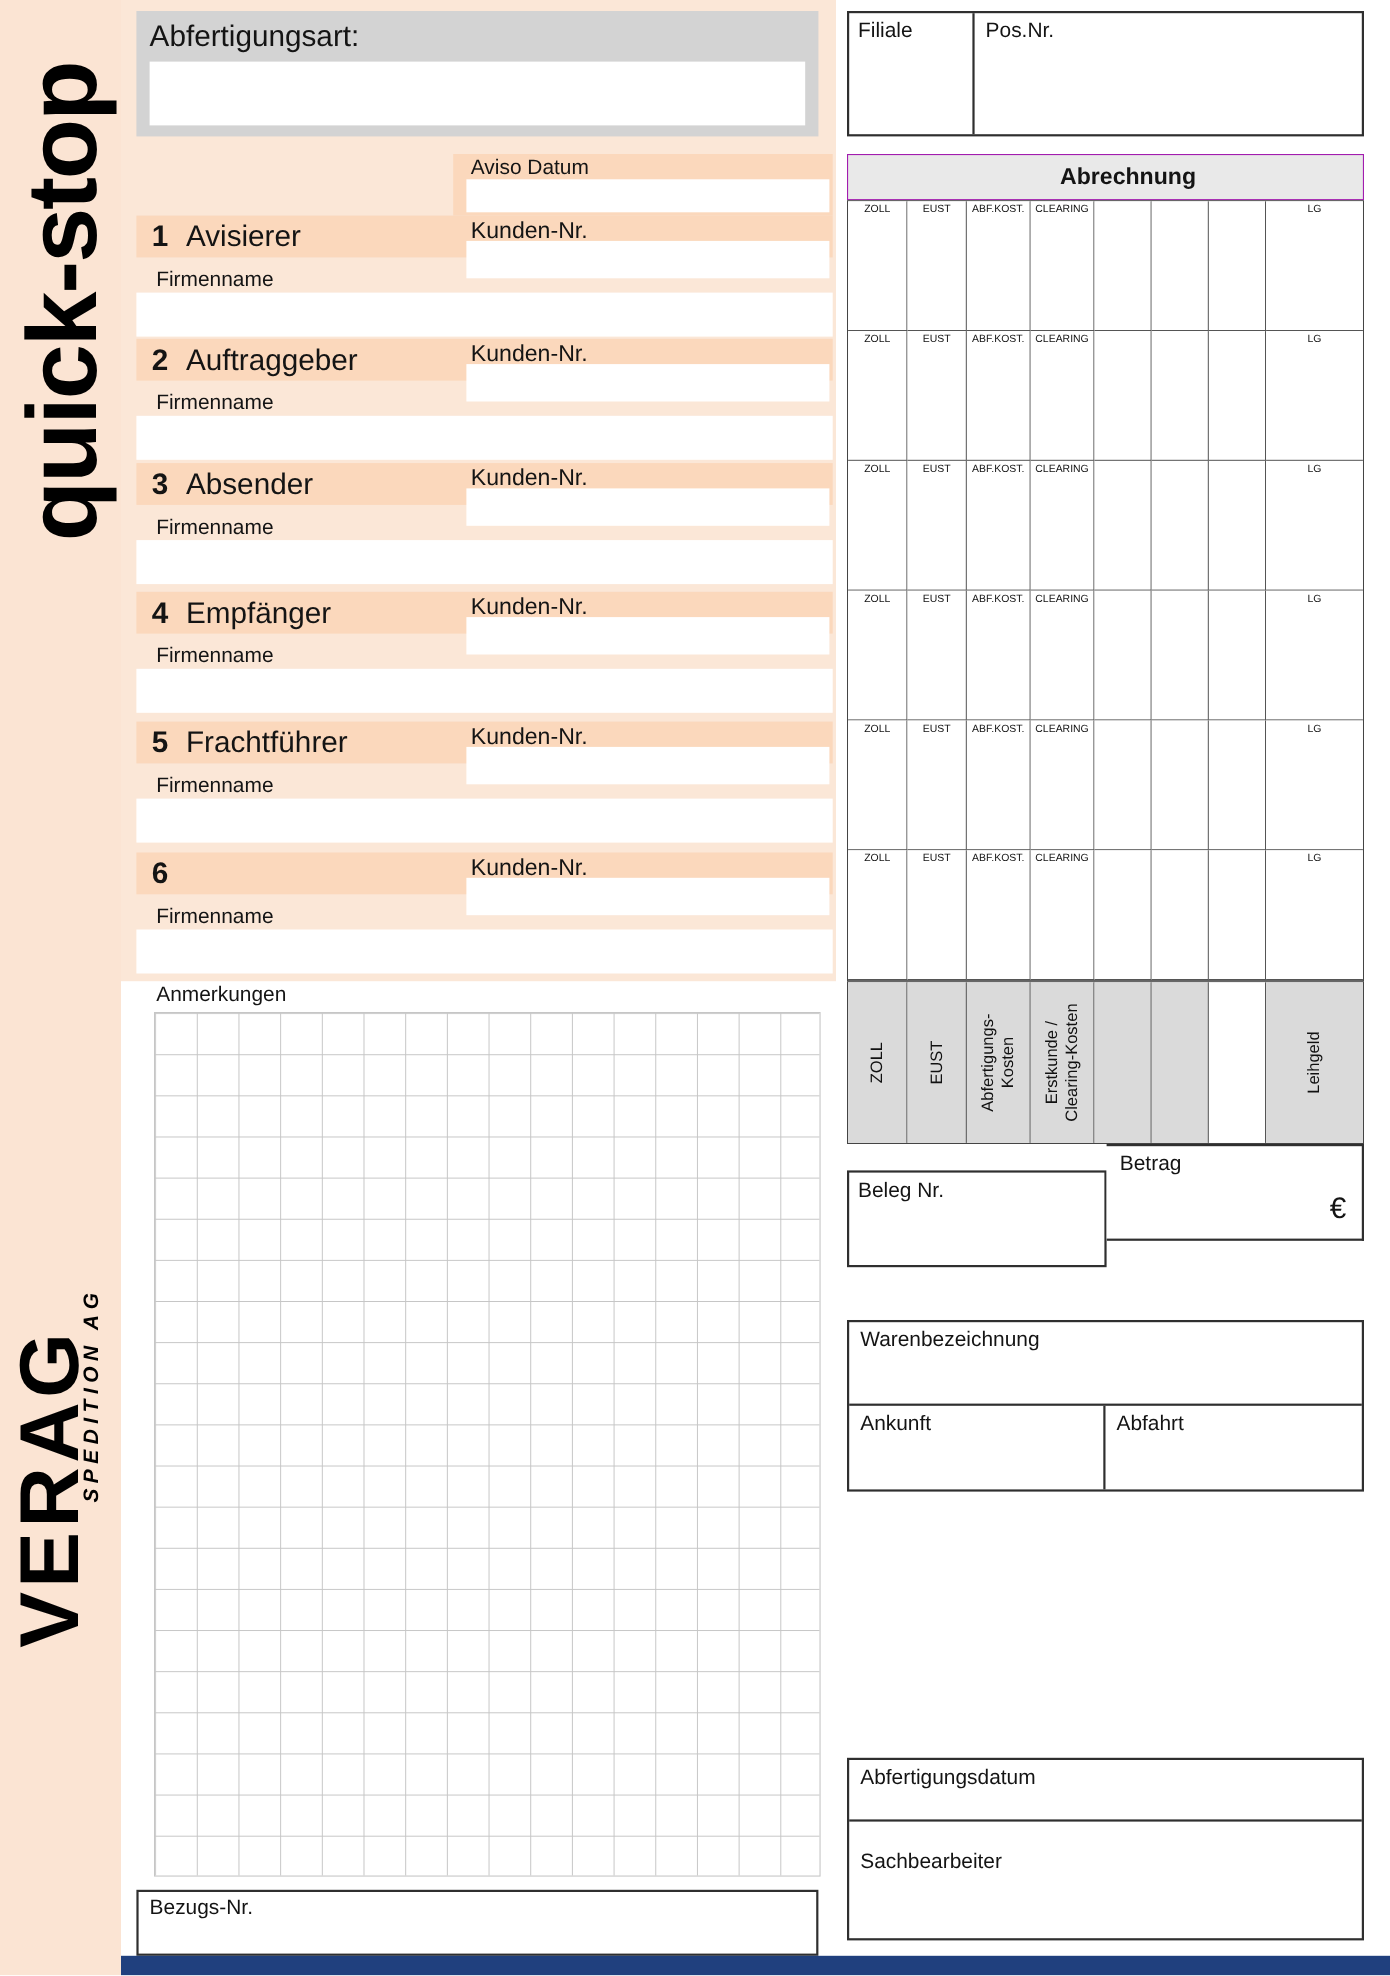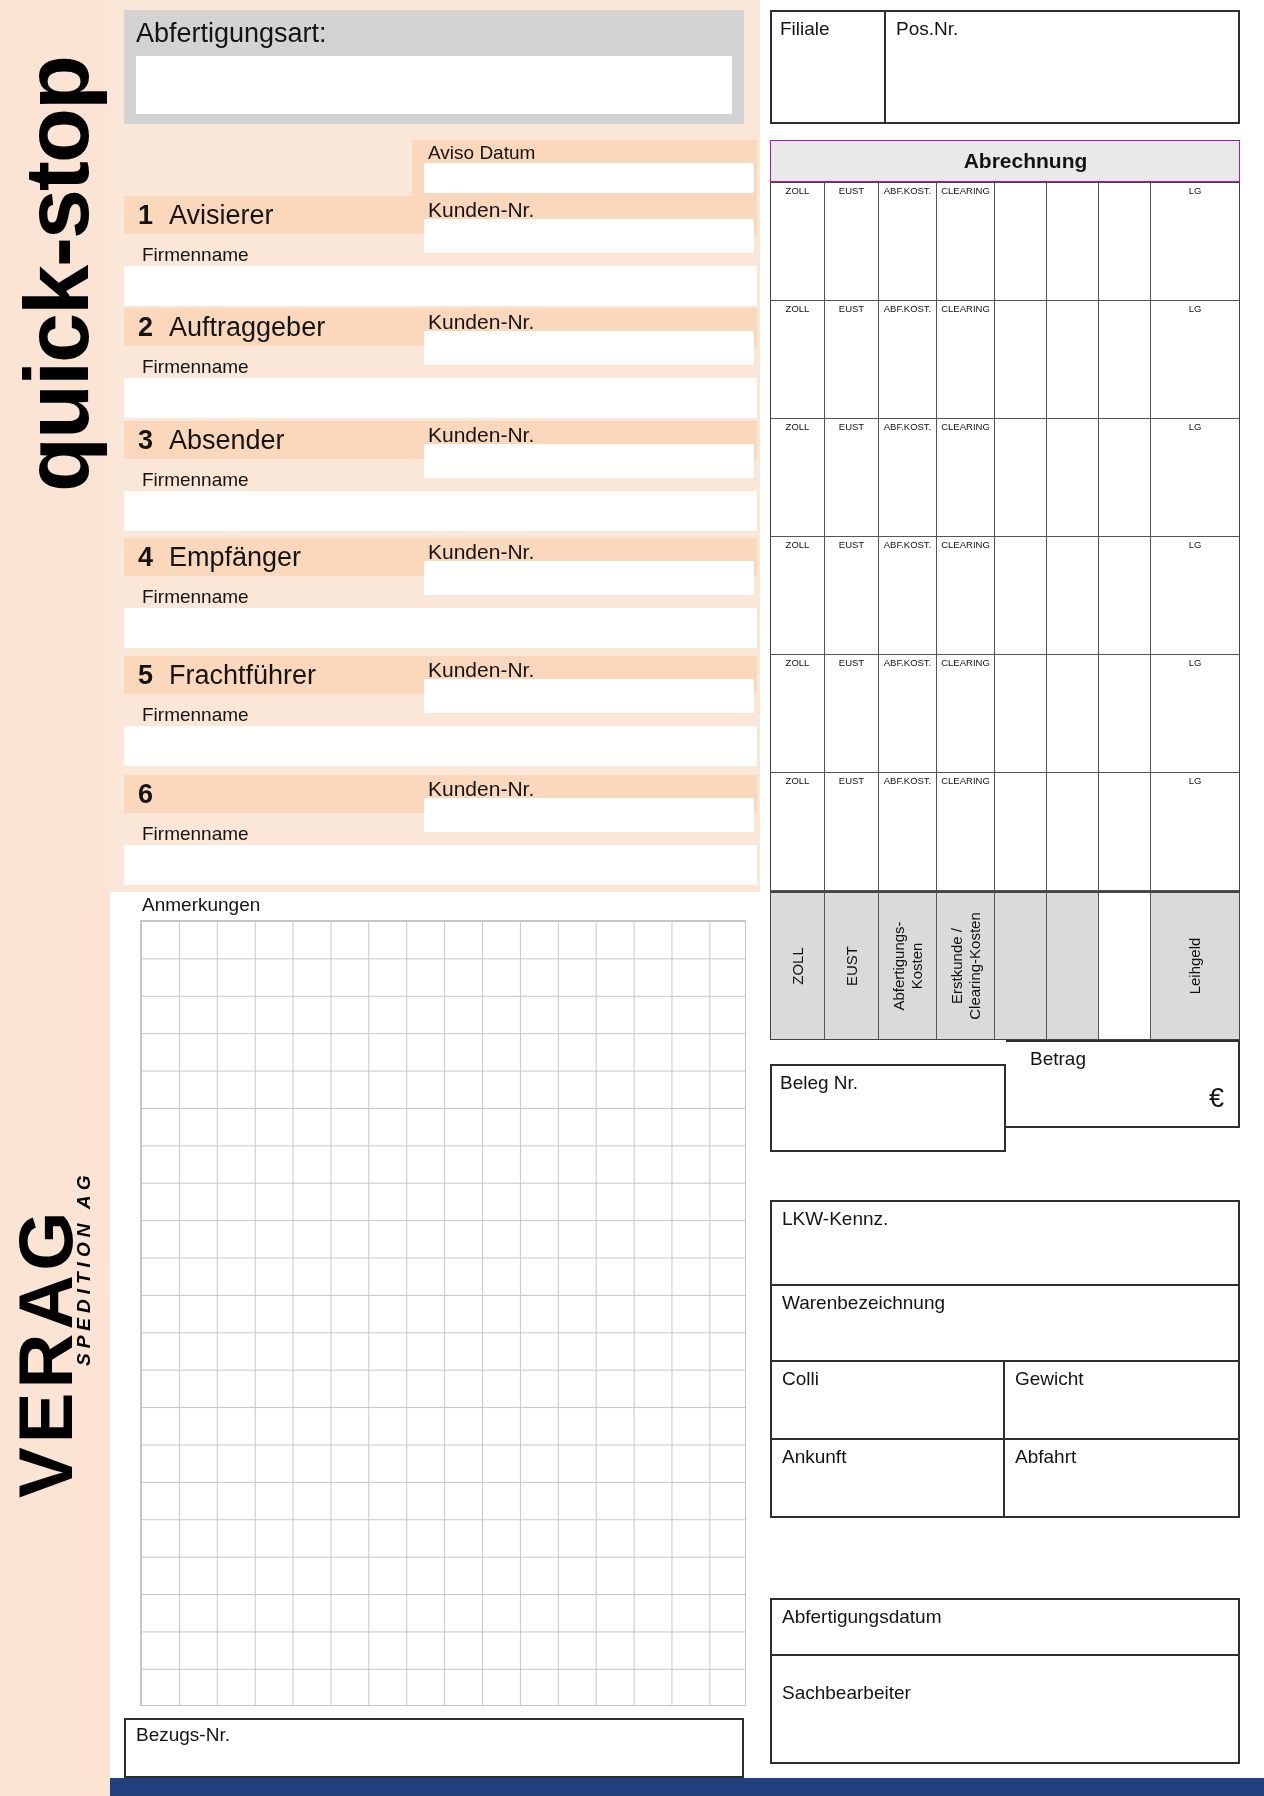--- a/index.html
+++ b/index.html
@@ -55,21 +55,21 @@
   .abr-totals { left:770px; top:892px; width:470px; height:148px; border:1px solid #444; background:#fff;
                 display:grid; grid-template-columns:54px 54px 58px 58px 52px 52px 52px 88px; grid-auto-rows:146px; }
   .tcell { border-right:1px solid #555; position:relative; background:#ffffff; }
   .tcell:nth-child(8n) { border-right:none; }
   .tcell.gray { background:#dadada; }
   .vlabel { position:absolute; left:50%; top:50%; transform:translate(-50%,-50%) rotate(-90deg);
             width:140px; text-align:center; font-size:15px; line-height:1.2; white-space:pre-line; color:#111; }
 
   
   .beleg-box { left:770px; top:1040px; width:236px; height:88px; background:#fff; border:2px solid #2f2f2f; padding:6px 8px; font-size:19px;margin-top:24px; }
-  .betrag-box { left:1006px; top:1040px; width:234px; height:88px; background:#fff; border:2px solid #2f2f2f; border-left:none; padding:6px 24px; font-size:19px; }
+  .betrag-box { left:1006px; top:1040px; width:234px; height:88px; background:#fff; border:2px solid #2f2f2f; border-left:none; padding:6px 12px; font-size:19px; }
   .euro-sign { position:absolute; right:14px; bottom:12px; font-size:27px; }
 
   
   .cargo-box { left:770px; top:1200px; width:470px; background:#fff; border:2px solid #2f2f2f; }
   .cargo-row { padding:6px 10px; font-size:19px; }
   .bb { border-bottom:2px solid #2f2f2f; }
   .h84 { height:84px; } .h76 { height:76px; }
   .cargo-split { display:flex; }
   .cargo-split > div { width:50%; padding:6px 10px; font-size:19px; height:76px; }
   .cargo-split > div:first-child { border-right:2px solid #2f2f2f; }
@@ -310,33 +310,22 @@
 
   <div class="abs beleg-box">
     <span>Beleg Nr.</span>
   </div>
   <div class="abs betrag-box">
     <span>Betrag</span>
     <span class="euro-sign">€</span>
   </div>
 
   <div class="abs cargo-box">
-    <div class="cargo-row h84 bb">
-      <span>LKW-Kennz.</span>
-    </div>
     <div class="cargo-row h76 bb">
       <span>Warenbezeichnung</span>
-    </div>
-    <div class="cargo-split bb">
-      <div>
-        <span>Colli</span>
-      </div>
-      <div>
-        <span>Gewicht</span>
-      </div>
     </div>
     <div class="cargo-split">
       <div>
         <span>Ankunft</span>
       </div>
       <div>
         <span>Abfahrt</span>
       </div>
     </div>
   </div>

